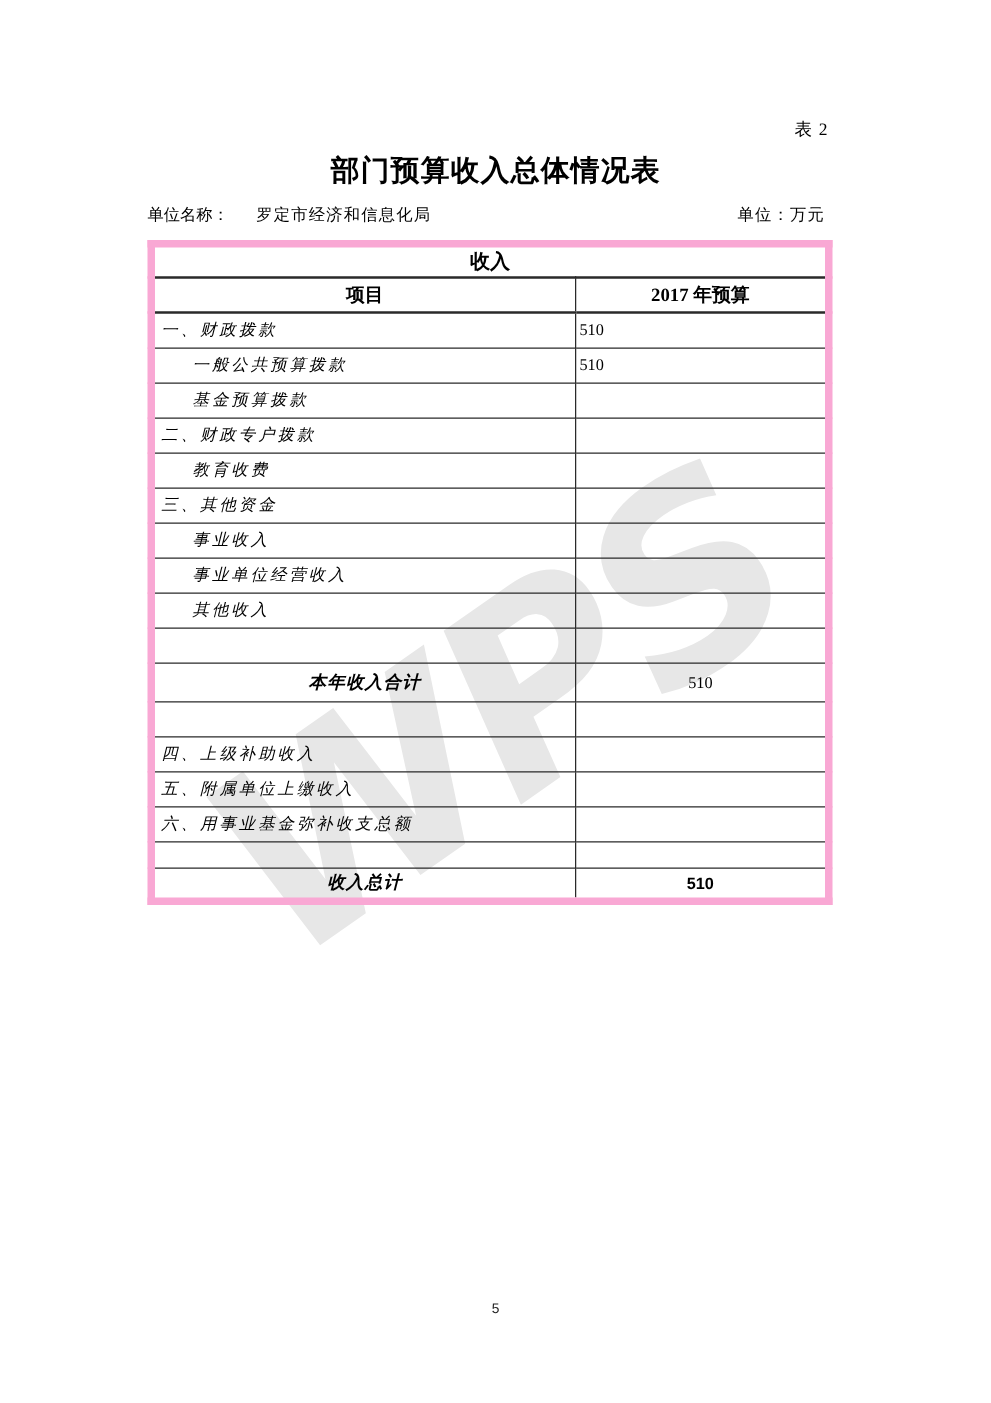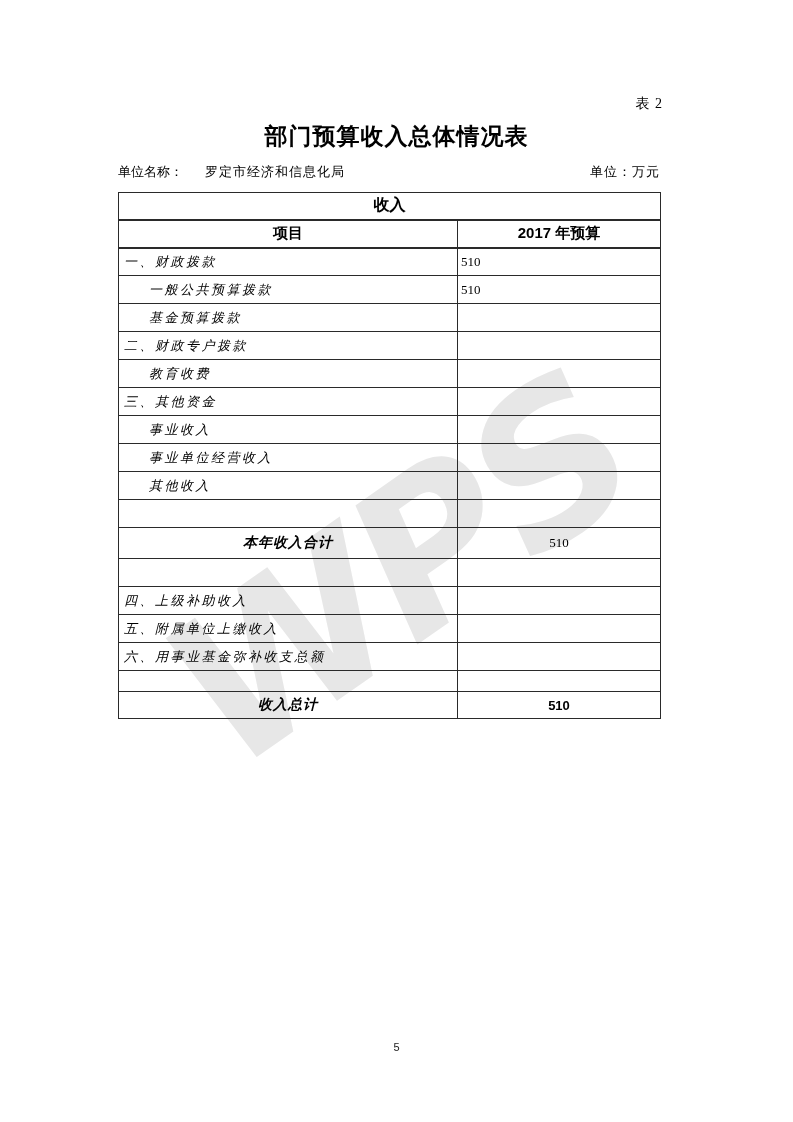--- a/index.html
+++ b/index.html
@@ -50,42 +50,42 @@
     font-size: 13px;
     display: flex; align-items: baseline; text-align: center;
   }
   .meta-unit-name { margin-left: 22px; letter-spacing: 1px; }
   .meta-unit-right { margin-left: auto; letter-spacing: 1px; }
 
   table.budget {
     position: absolute; top: 192px; left: 118px;
     width: 542px;
     border-collapse: collapse;
-    border: 1px solid #f9a8d4;
+    border: 6px solid #f9a8d4;
     table-layout: fixed;
     background: transparent;
   }
   table.budget th, table.budget td {
     border: 1px solid #2a2a2a;
     font-size: 13px;
     vertical-align: middle;
     background: transparent;
     overflow: hidden;
     white-space: nowrap;
   }
   tr.group-header-row th {
     height: 27px;
     font-family: "Liberation Sans", "DejaVu Sans", sans-serif;
     font-weight: 700; font-size: 16px;
     text-align: center;
     border-bottom-width: 2px;
   }
   tr.col-header-row th {
     height: 28px;
-    font-family: Liberation Sans, sans-serif;
+    font-family: Liberation Serif, serif;
     font-weight: 700; font-size: 15px;
     text-align: center;
     border-bottom-width: 2px;
   }
   td.cell-label { text-align: left; padding-left: 5px; letter-spacing: 2.5px; font-style: italic; }
   td.cell-value { text-align: left; padding-left: 3px; letter-spacing: 0; }
 
   tr.row-section td, tr.row-sub td, tr.row-empty td { height: 28px; }
   tr.row-sub td.cell-label { padding-left: 30px; }
   tr.row-subtotal td { height: 31px; margin-top: 13px; }

